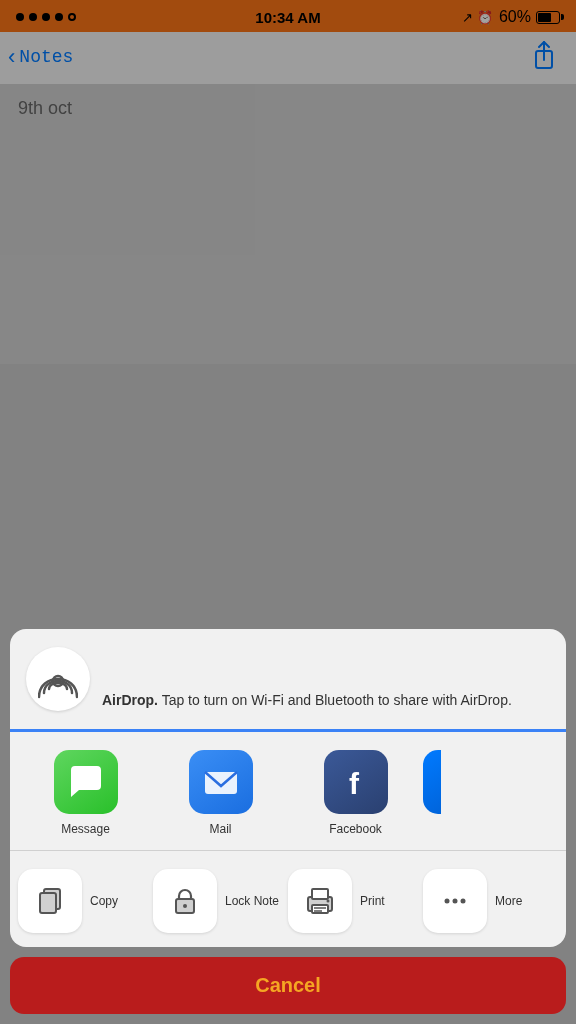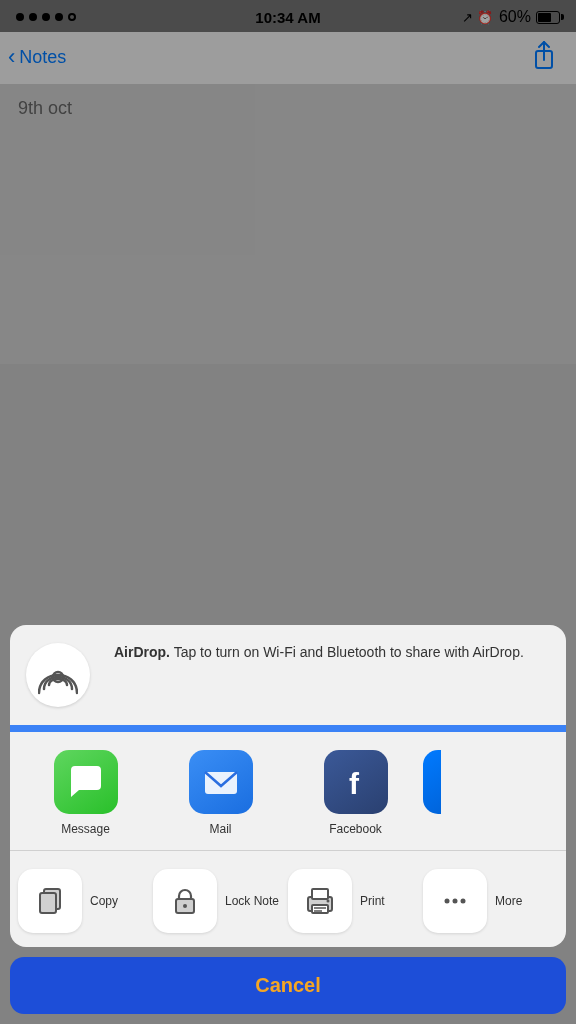--- a/index.html
+++ b/index.html
@@ -13,21 +13,21 @@
       position: relative;
       overflow: hidden;
     }
 
     
     .status-bar {
       display: flex;
       justify-content: space-between;
       align-items: center;
       padding: 6px 16px 4px 16px;
-      background: #737373;
+      background: #f97316;
       height: 32px;
     }
 
     .status-dots {
       display: flex; gap: 5px; align-items: center;
     }
     .dot {
       width: 8px; height: 8px; border-radius: 50%; background: #000;
     }
     .dot.hollow { background: transparent; border: 2px solid #000; }
@@ -67,21 +67,21 @@
       height: 52px;
     }
     .back-btn {
       display: flex; align-items: center; gap: 4px;
       color: #007aff; font-size: 18px; cursor: pointer;
     }
     .back-chevron {
       font-size: 22px; color: #007aff; line-height: 1;
     }
     .back-label {
-      font-size: 18px; color: #007aff; font-weight: 400;
+      font-size: 18px; color: #007aff; font-weight: 400; font-family: Liberation Mono, monospace;
     }
     .share-btn {
       width: 32px; height: 32px;
       display: flex; align-items: center; justify-content: center;
       cursor: pointer;
     }
     .share-icon svg {
       width: 24px; height: 28px;
     }
 
@@ -115,24 +115,24 @@
     .share-card {
       background: rgba(245,245,245,0.97);
       border-radius: 16px;
       overflow: hidden;
       margin-bottom: 10px;
     }
 
     
     .airdrop-row {
       display: flex;
-      align-items: flex-start;
+      align-items: flex-end;
       padding: 18px 16px;
-      gap: 24px;
-      border-bottom: 7px solid #3b82f6;
+      gap: 12px;
+      border-bottom: 3px solid #3b82f6;
     }
     .airdrop-icon-wrap {
       width: 64px; height: 64px;
       background: #fff;
       border-radius: 50%;
       display: flex; align-items: center; justify-content: center;
       flex-shrink: 0;
       box-shadow: 0 1px 3px rgba(0,0,0,0.15);
     }
     .airdrop-svg {
@@ -200,21 +200,21 @@
     }
     .action-icon-wrap svg {
       width: 32px; height: 32px;
     }
     .action-label {
       font-size: 12px; color: #333; text-align: center;
     }
 
     
     .cancel-btn {
-      background: #1d4ed8;
+      background: #b91c1c;
       border-radius: 14px;
       text-align: center;
       padding: 17px;
       cursor: pointer;
       font-size: 20px;
       font-weight: 600;
       color: #f5a623;
     }
 
     

